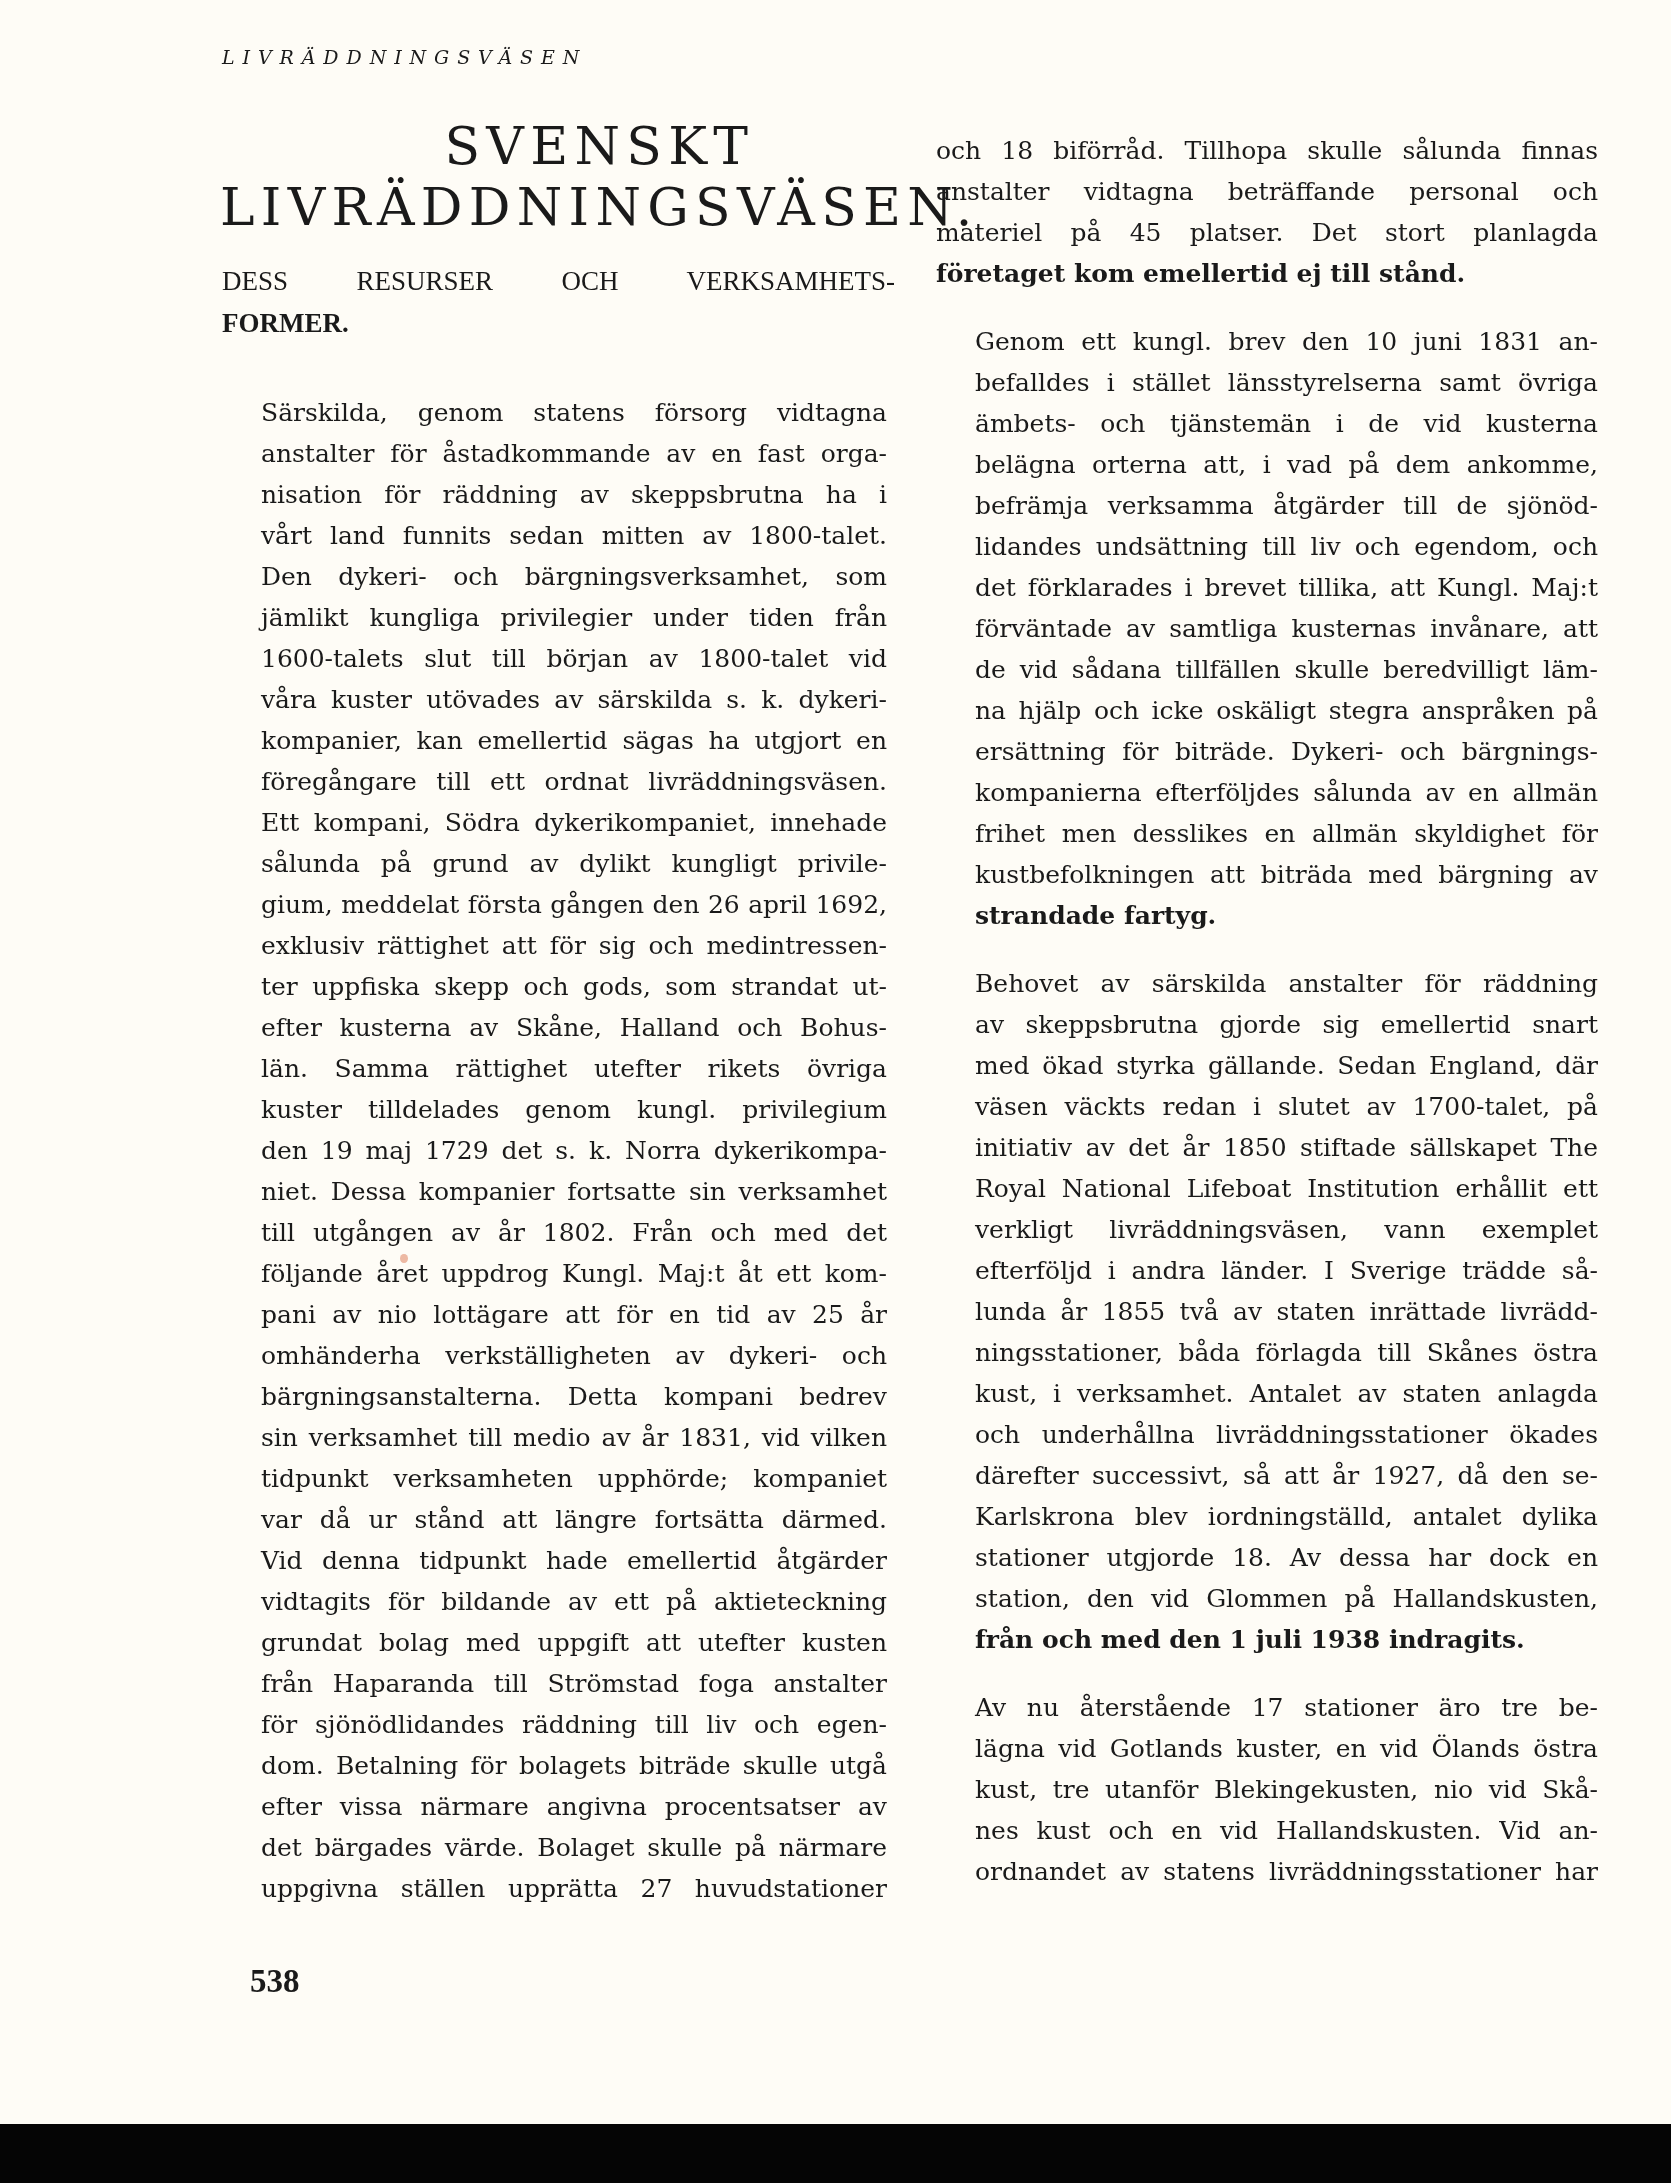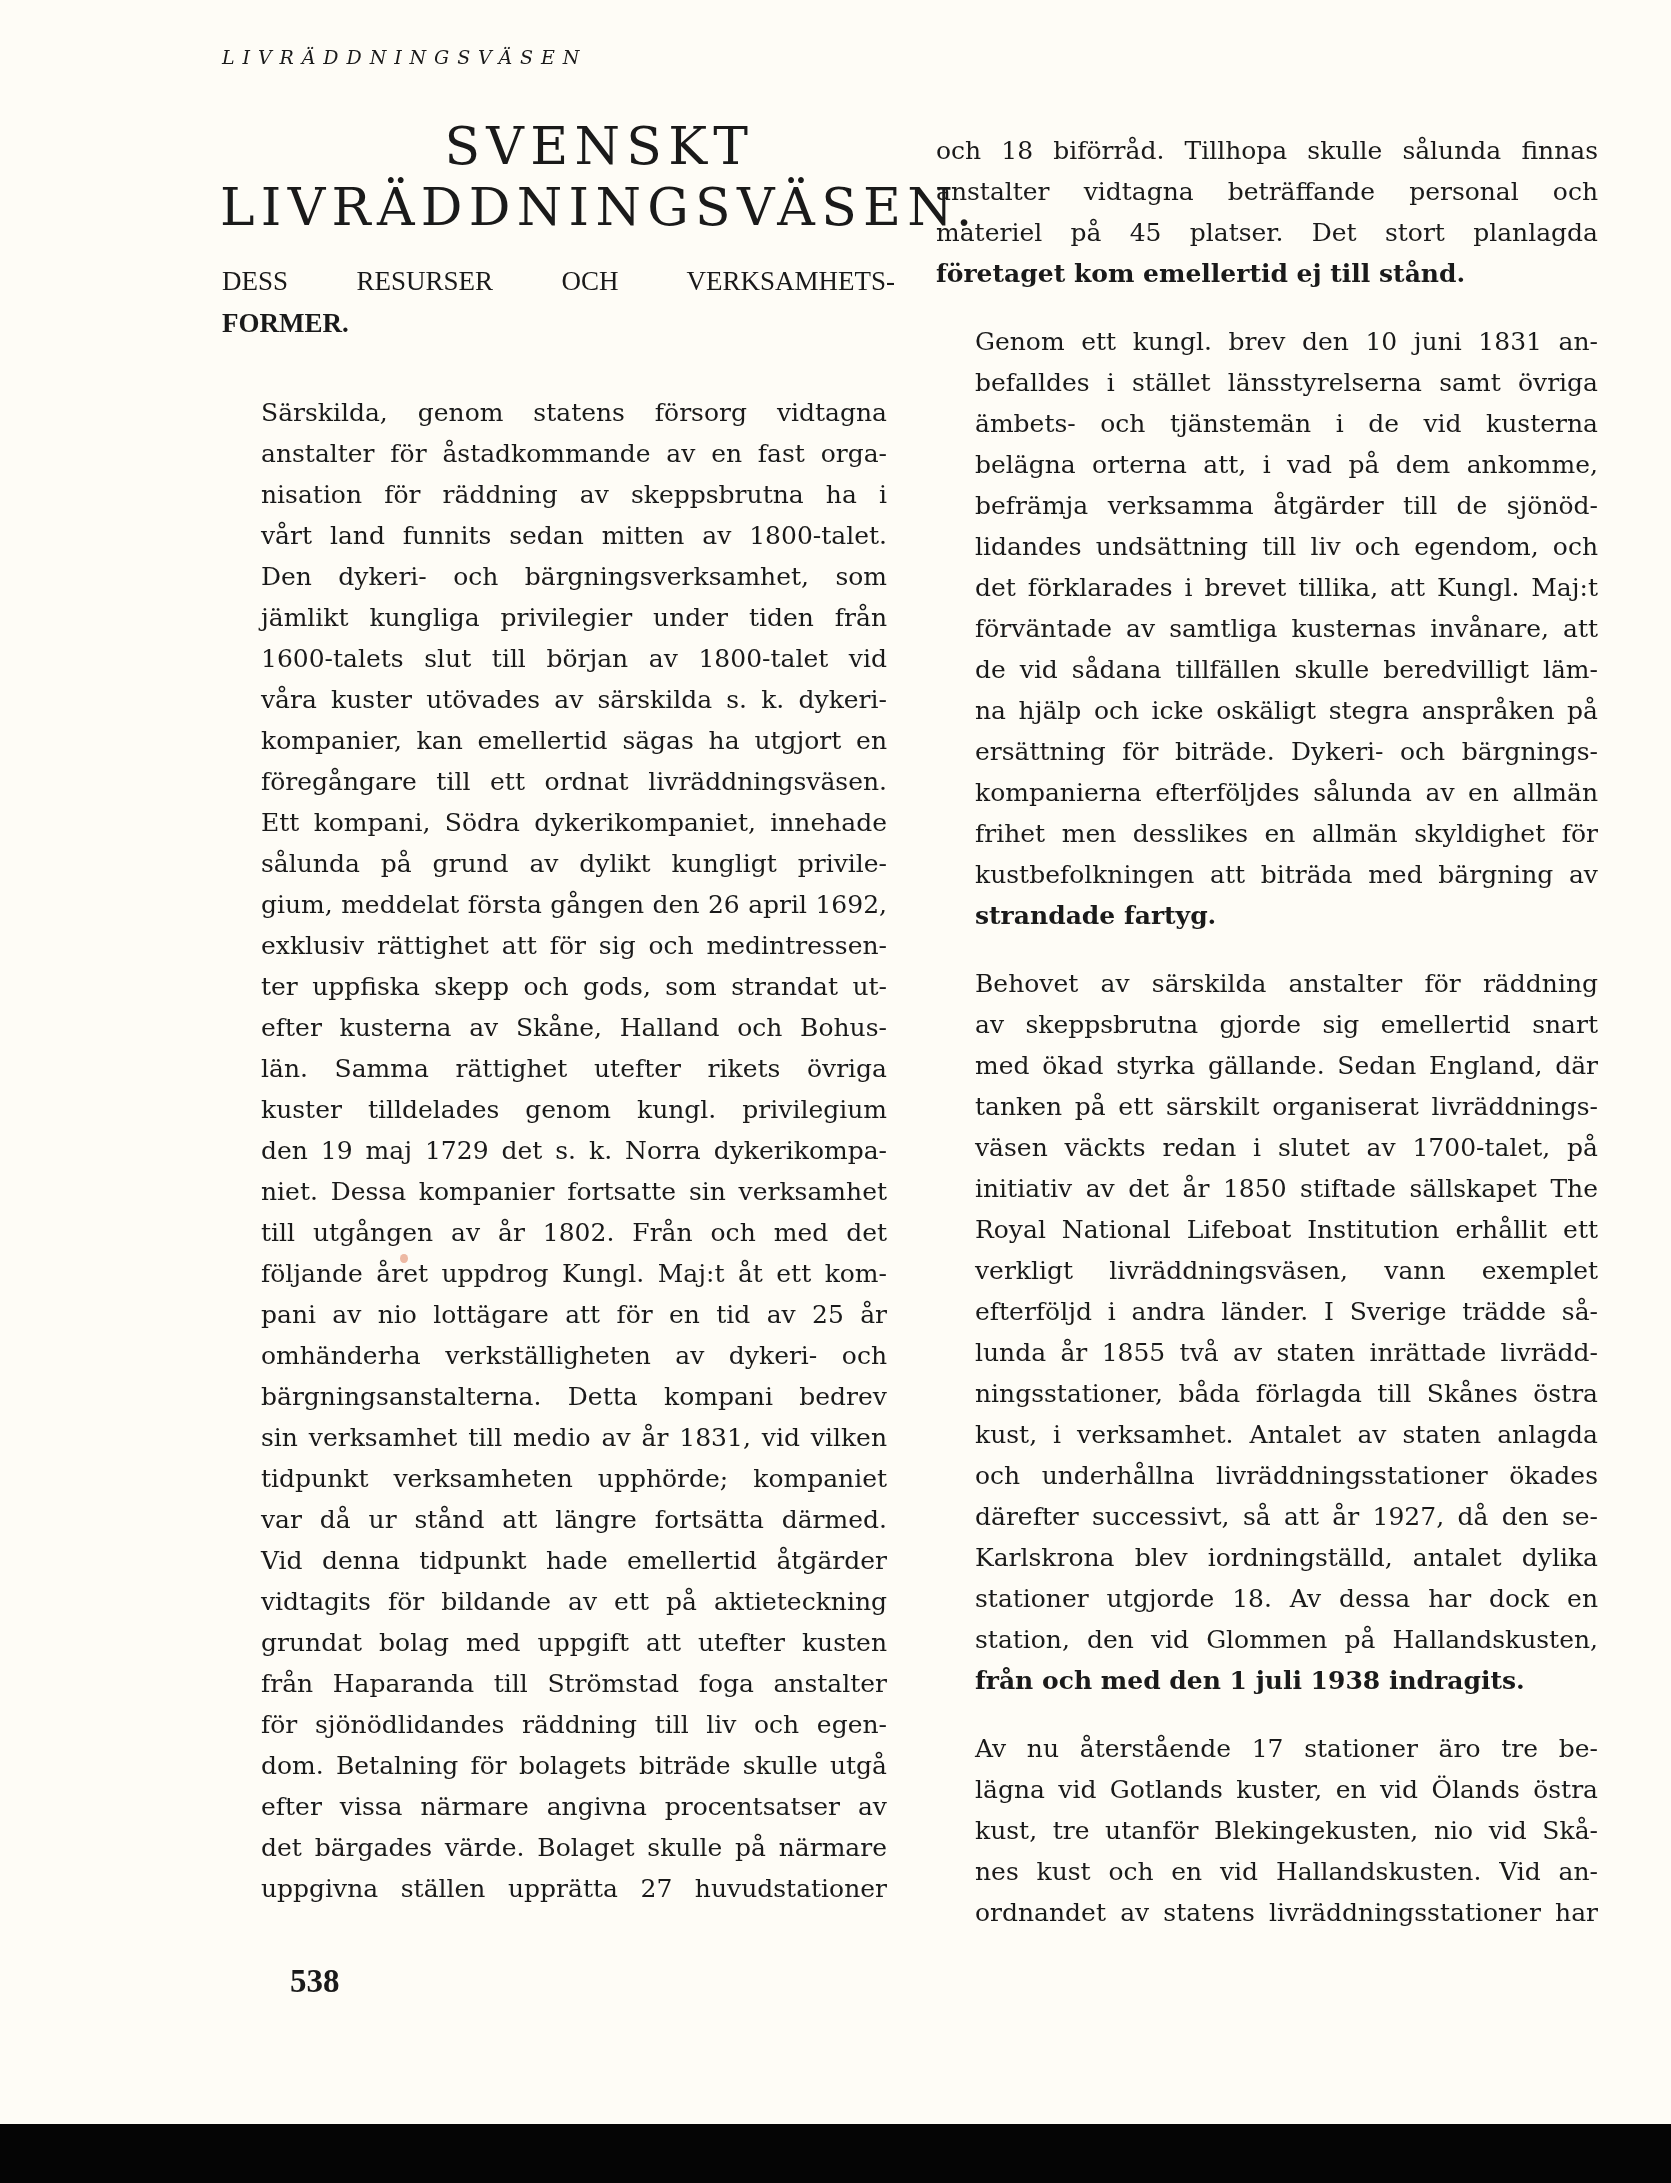--- a/index.html
+++ b/index.html
@@ -33,21 +33,21 @@
   }
   .col.left { left: 222px; top: 392px; }
   .col.right { left: 936px; top: 130px; width: 662px; }
   .col p { margin: 0; }
   .col p.indent { text-indent: 39px; }
   .col p.gap { margin-top: 27px; }
   .line { display: block; text-align: justify; text-align-last: justify; white-space: nowrap; }
   .line.last { text-align-last: left; font-weight: bold; }
   .page-number {
     position: absolute; left: 250px; top: 1963px;
-    font-size: 33px; font-family: "Liberation Serif", serif; font-weight: bold; margin-left: 40px;
+    font-size: 33px; font-family: "Liberation Serif", serif; font-weight: bold;
   }
   .bottom-band {
     position: absolute; left: 0; top: 2124px; width: 1672px; height: 59px; background: #050505;
   }
   .stain { position: absolute; width: 7.9px; height: 9.4px; border-radius: 50%; background: #e9a88f; opacity: .8; }
 </style>
 </head>
 <body>
 
 <div class="running-head">LIVRÄDDNINGSVÄSEN</div>
@@ -124,21 +124,20 @@
       <span class="line">ersättning för biträde. Dykeri- och bärgnings-</span>
       <span class="line">kompanierna efterföljdes sålunda av en allmän</span>
       <span class="line">frihet men desslikes en allmän skyldighet för</span>
       <span class="line">kustbefolkningen att biträda med bärgning av</span>
       <span class="line last">strandade fartyg.</span>
     </p>
     <p class="indent gap">
       <span class="line" style="text-indent: 39px;">Behovet av särskilda anstalter för räddning</span>
       <span class="line">av skeppsbrutna gjorde sig emellertid snart</span>
       <span class="line">med ökad styrka gällande. Sedan England, där</span>
-      <span class="line">tanken på ett särskilt organiserat livräddnings-</span>
       <span class="line">väsen väckts redan i slutet av 1700-talet, på</span>
       <span class="line">initiativ av det år 1850 stiftade sällskapet The</span>
       <span class="line">Royal National Lifeboat Institution erhållit ett</span>
       <span class="line">verkligt livräddningsväsen, vann exemplet</span>
       <span class="line">efterföljd i andra länder. I Sverige trädde så-</span>
       <span class="line">lunda år 1855 två av staten inrättade livrädd-</span>
       <span class="line">ningsstationer, båda förlagda till Skånes östra</span>
       <span class="line">kust, i verksamhet. Antalet av staten anlagda</span>
       <span class="line">och underhållna livräddningsstationer ökades</span>
       <span class="line">därefter successivt, så att år 1927, då den se-</span>

